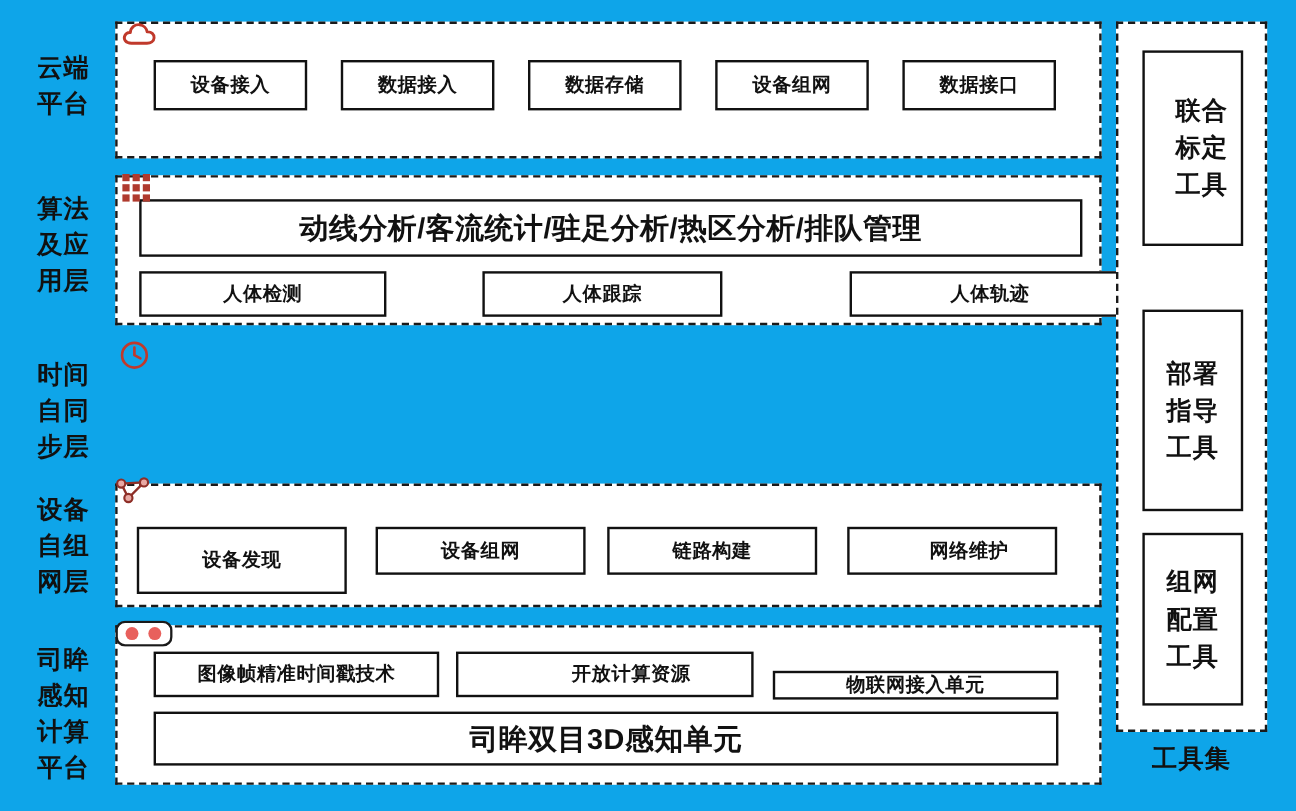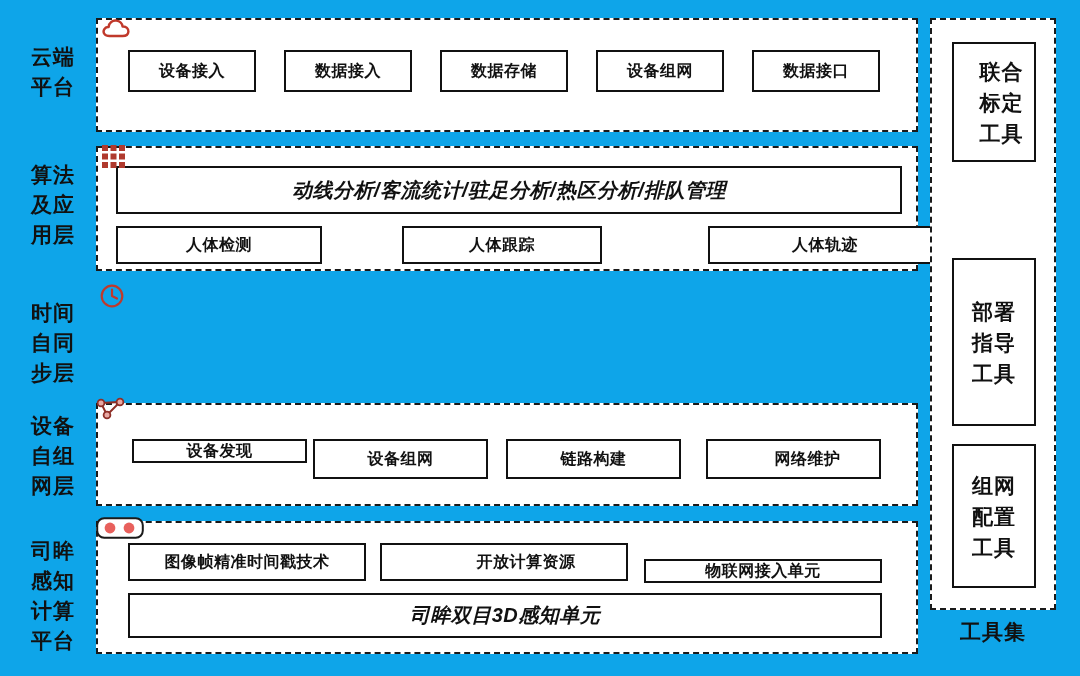--- a/index.html
+++ b/index.html
@@ -51,21 +51,21 @@
     background: #ffffff;
     display: flex;
     align-items: center;
     justify-content: center;
     font-size: 16px;
     font-weight: 600;
     letter-spacing: 0.5px;
     color: #111111;
     white-space: nowrap;
   }
-  .node.wide { font-size: 20px; font-style: italic; }
+  .node.wide { font-size: 24px; }
 
   
   .layer-icon {
     position: absolute;
     z-index: 5;
   }
 
   
   .toolset {
     position: absolute;
@@ -162,21 +162,21 @@
   <svg class="layer-icon" style="left:99px;top:283px;" width="26" height="26" viewBox="0 0 26 26">
     <circle cx="13" cy="13" r="10.3" fill="none" stroke="#c0392b" stroke-width="2.2"></circle>
     <path d="M13 6.6 L13 13 L18 15.6" fill="none" stroke="#c0392b" stroke-width="2.2" stroke-linecap="round" stroke-linejoin="round"></path>
   </svg>
 
   <div class="row-label" style="top:411px;">设备
 自组
 网层</div>
 
   <div class="layer" style="top:403px;height:103px;">
-    <div class="node" style="left:34px;top:34px;width:175px;height:24px;">设备发现</div>
+    <div class="node" style="left:16px;top:34px;width:175px;height:56px;">设备发现</div>
     <div class="node" style="left:215px;top:34px;width:175px;height:40px;">设备组网</div>
     <div class="node" style="left:408px;top:34px;width:175px;height:40px;">链路构建</div>
     <div class="node" style="left:608px;top:34px;width:175px;height:40px;padding-left:28px;">网络维护</div>
   </div>
 
   <svg class="layer-icon" style="left:95px;top:396px;" width="34" height="30" viewBox="0 0 34 30">
     <g stroke="#8e2f28" stroke-width="2" fill="none">
       <path d="M6 7 L25 6 L12 19 Z"></path>
     </g>
     <g fill="#e8a9a4" stroke="#8e2f28" stroke-width="1.8">
@@ -198,21 +198,21 @@
     <div class="node wide" style="left:30px;top:70px;width:754px;height:45px;">司眸双目3D感知单元</div>
   </div>
 
   <svg class="layer-icon" style="left:96px;top:517px;" width="48" height="22" viewBox="0 0 48 22">
     <rect x="1.2" y="1.2" width="45.6" height="19.6" rx="7" ry="7" fill="#ffffff" stroke="#1a1a1a" stroke-width="2"></rect>
     <circle cx="14" cy="11" r="5.4" fill="#e8605c"></circle>
     <circle cx="33" cy="11" r="5.4" fill="#e8605c"></circle>
   </svg>
 
   <div class="toolset">
-    <div class="tool-box" style="top:22px;height:120px;padding-left:15px;">联合
+    <div class="tool-box" style="top:22px;height:163px;padding-left:15px;">联合
 标定
 工具</div>
     <div class="tool-box" style="top:238px;height:168px;">部署
 指导
 工具</div>
     <div class="tool-box" style="top:424px;height:144px;">组网
 配置
 工具</div>
   </div>
   <div class="toolset-caption">工具集</div>

